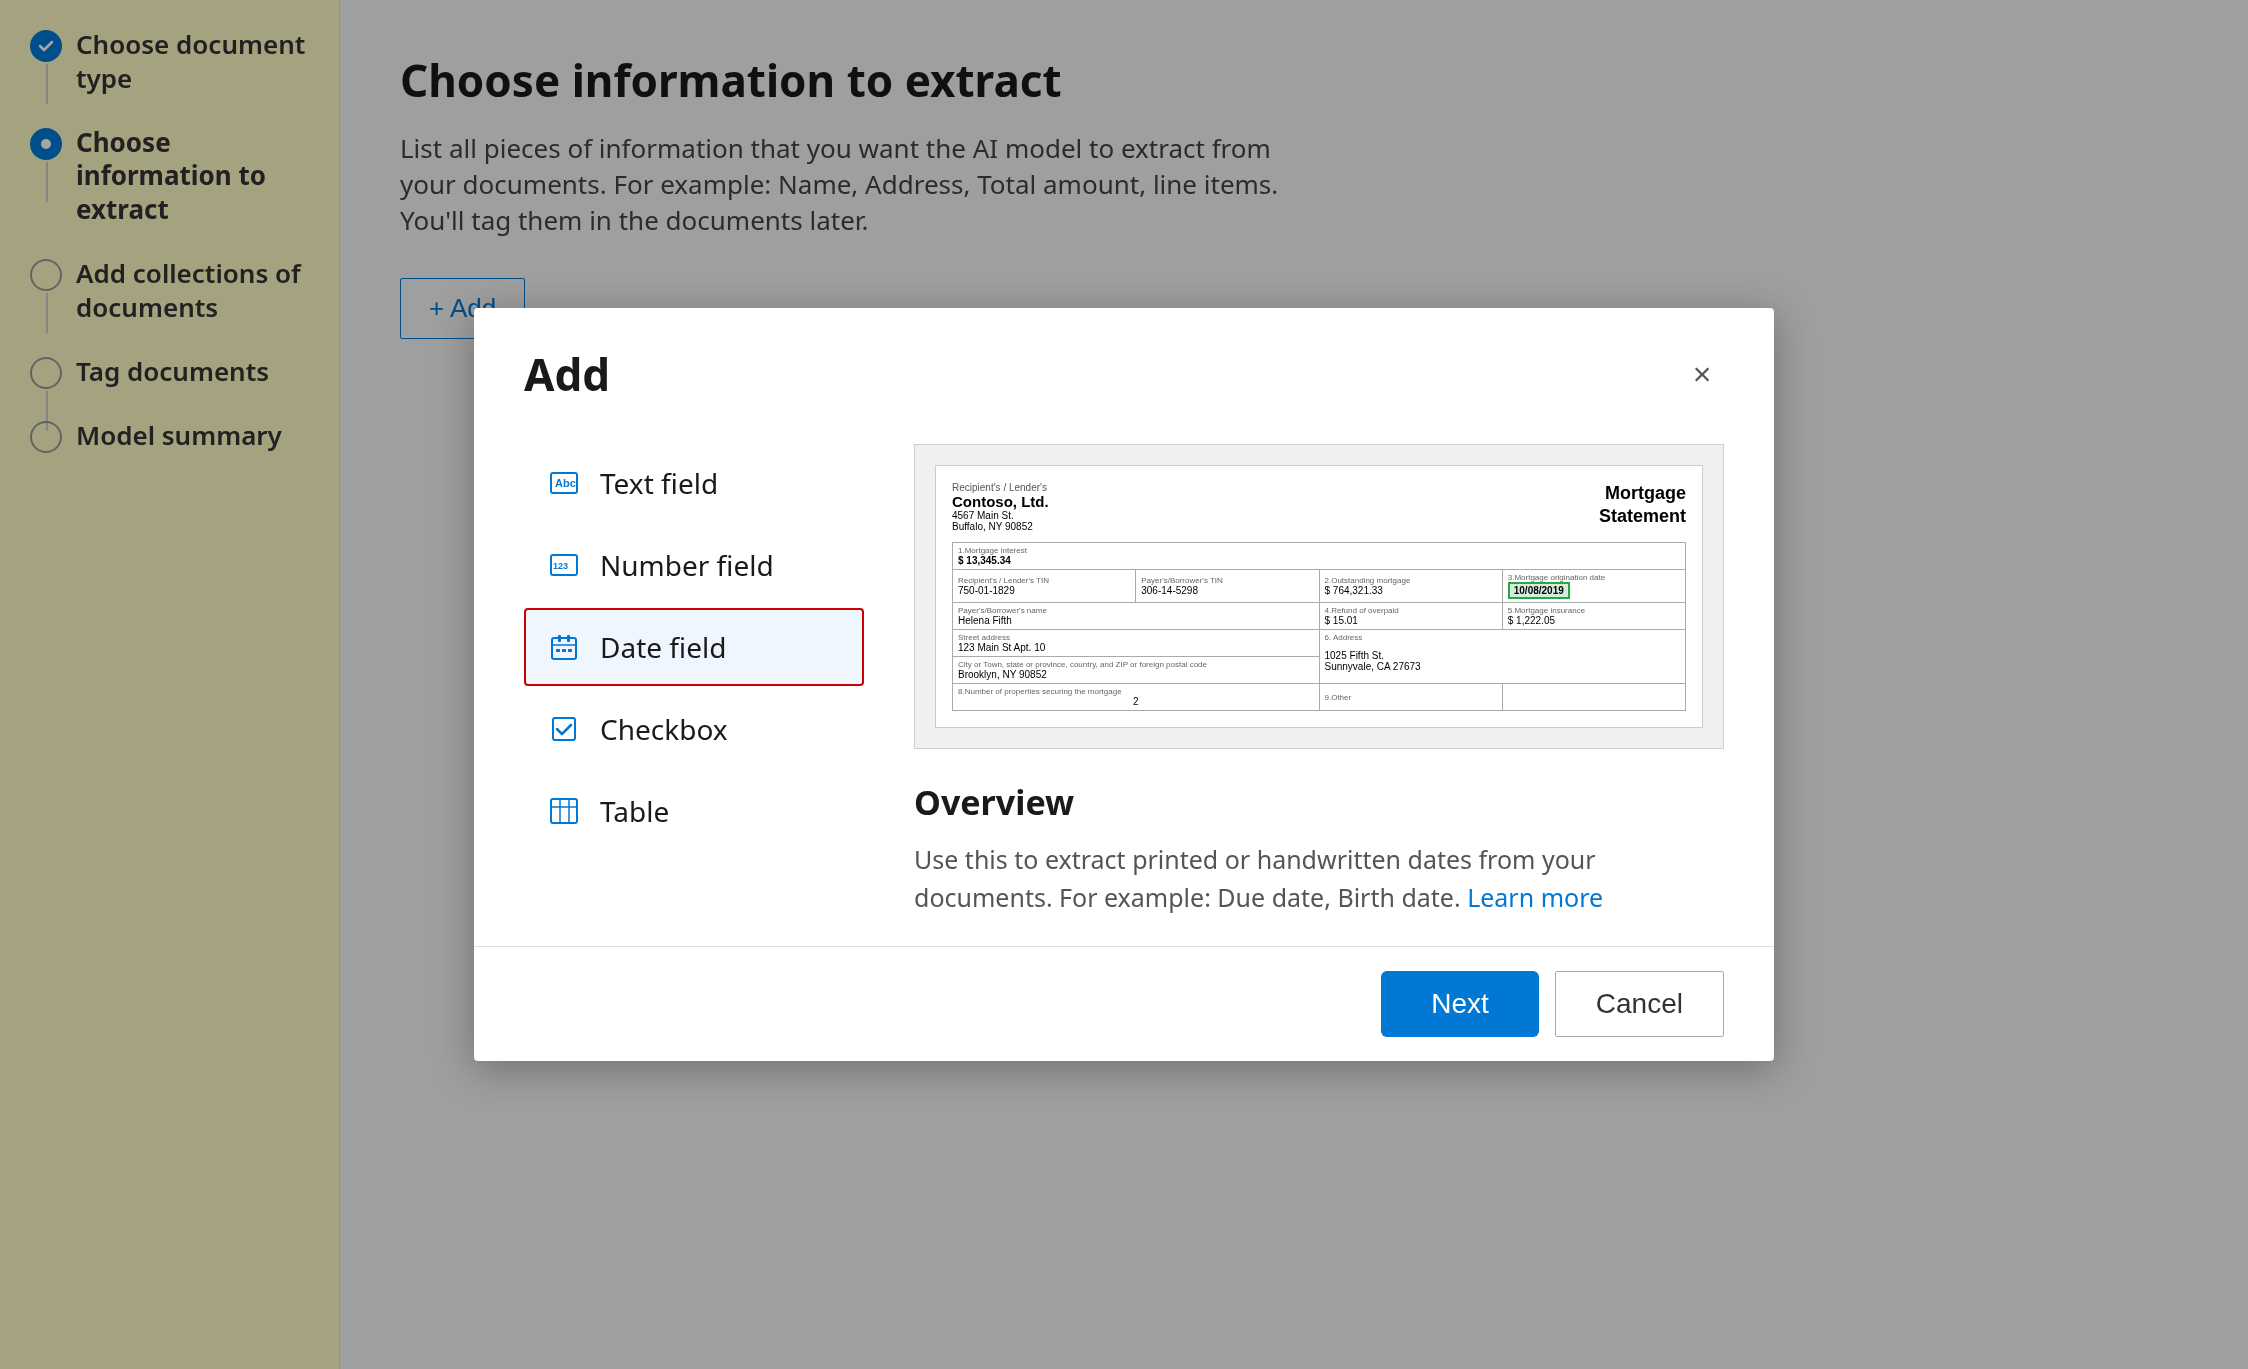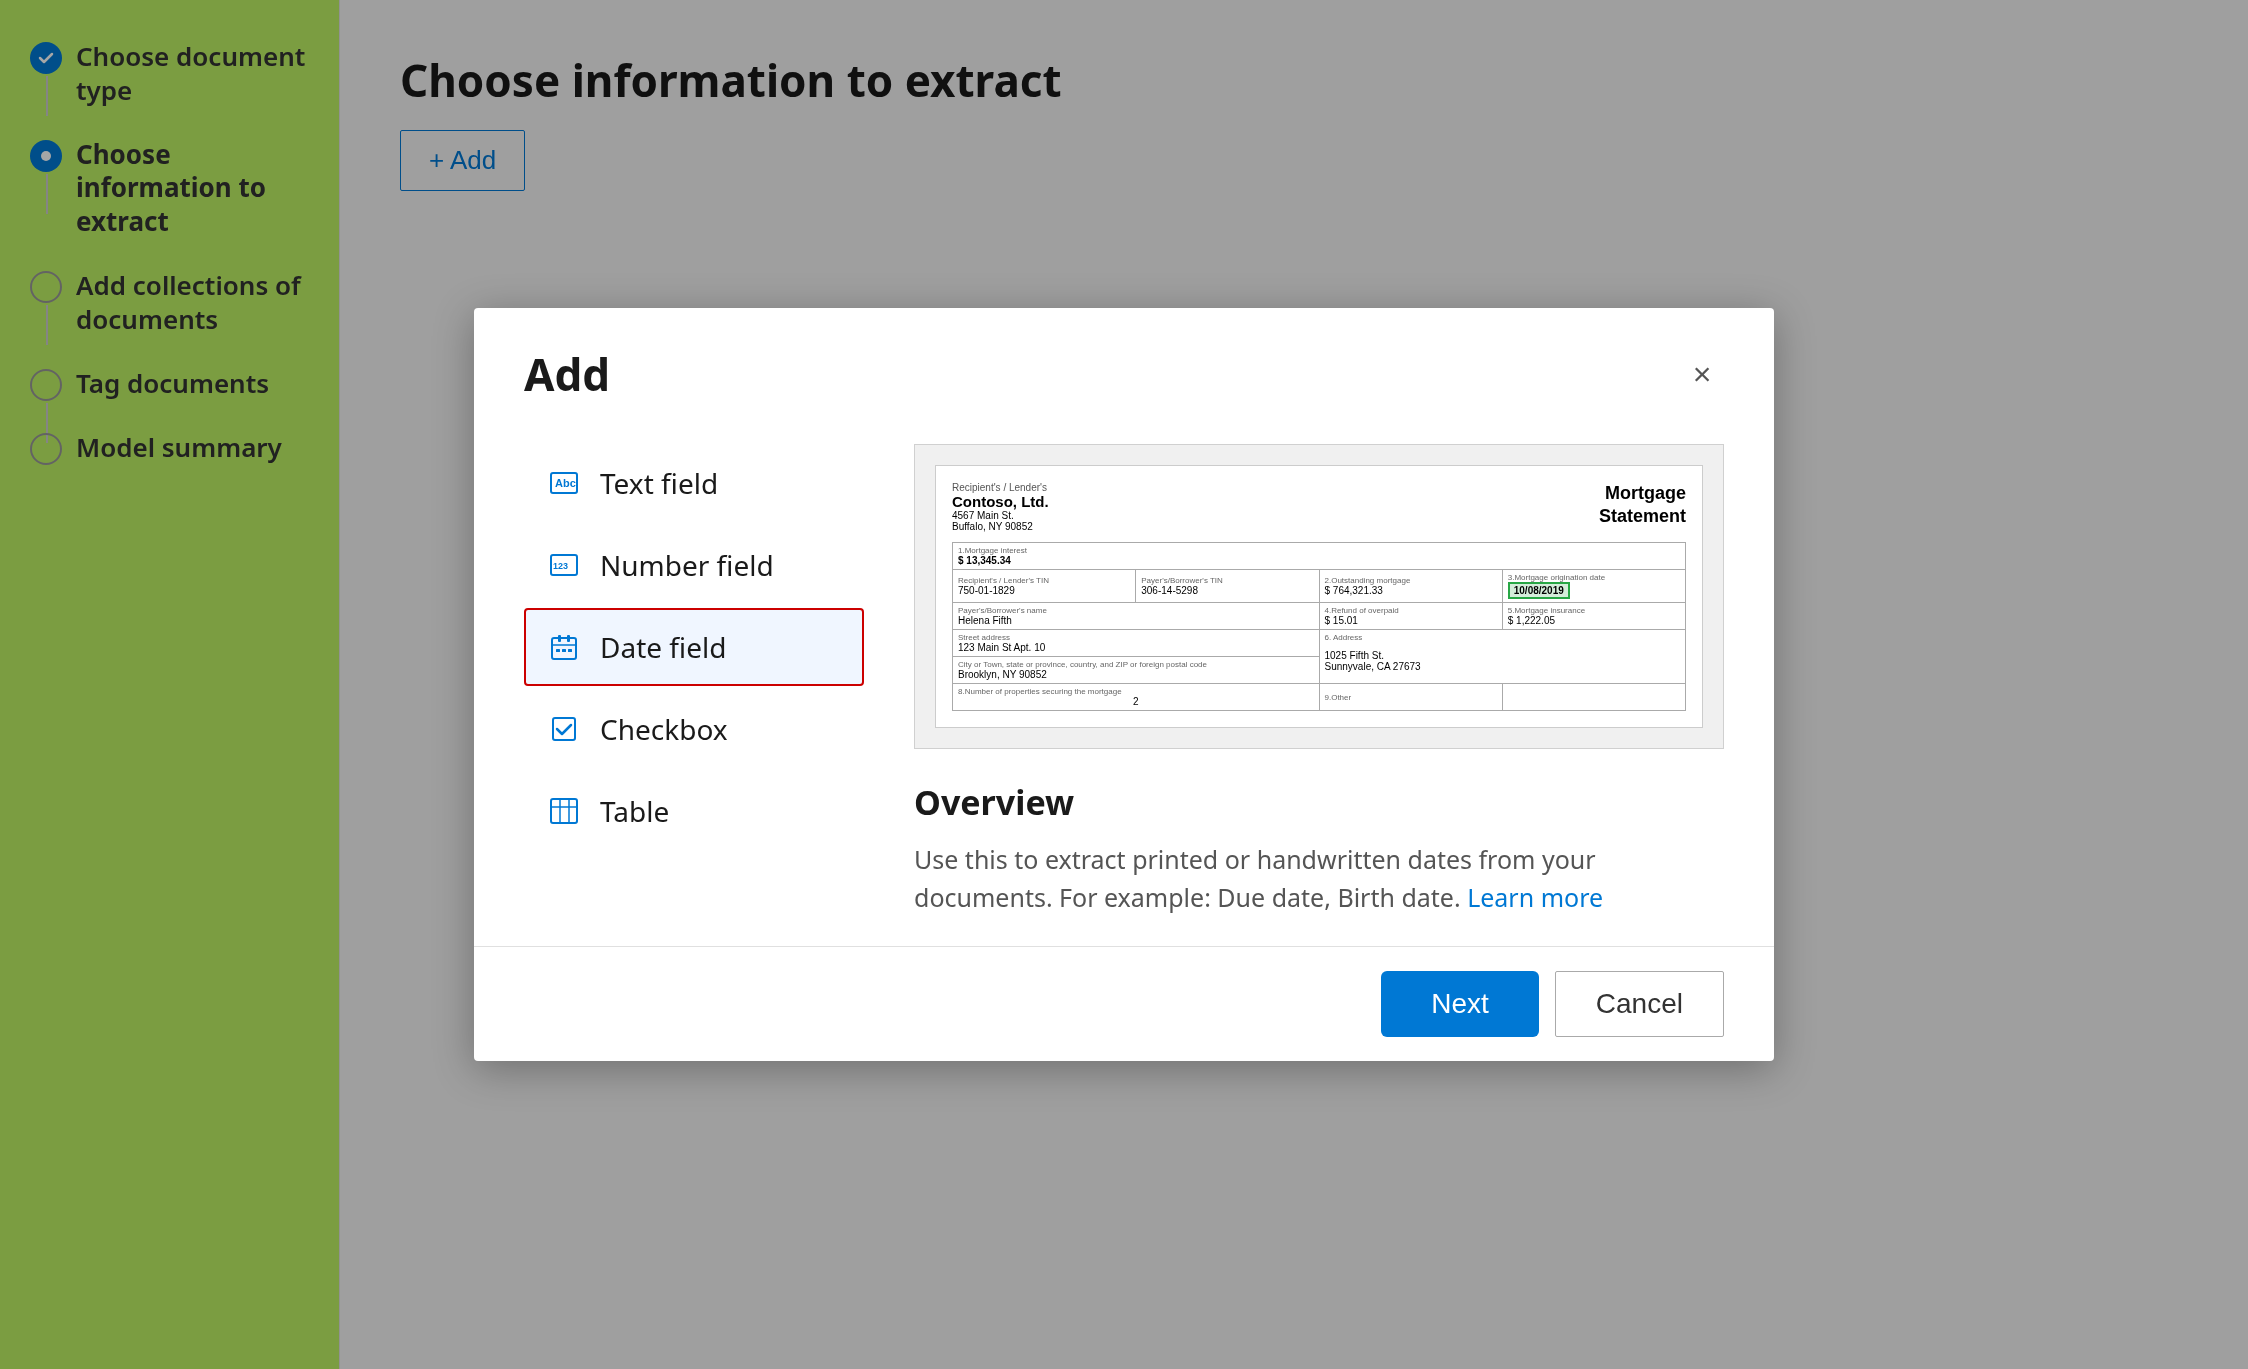--- a/index.html
+++ b/index.html
@@ -16,22 +16,22 @@
     .bg-page {
       position: absolute;
       top: 0; left: 0; right: 0; bottom: 0;
       background: #f5f5f5;
       display: flex;
     }
 
     
     .sidebar {
       width: 340px;
-      background: #bef264;
-      padding: 40px 30px;
+      background: #fef9c3;
+      padding: 28px 30px;
       border-right: 1px solid #e0e0e0;
       flex-shrink: 0;
     }
 
     .sidebar-step {
       display: flex;
       align-items: flex-start;
       margin-bottom: 30px;
       position: relative;
     }
@@ -369,20 +369,21 @@
     <div class="sidebar-step">
       <div class="step-icon inactive"></div>
       <div class="step-content">
         <div class="step-title">Model summary</div>
       </div>
     </div>
   </div>
 
   <div class="main-content">
     <h1 class="page-title">Choose information to extract</h1>
+    <p class="page-desc">List all pieces of information that you want the AI model to extract from your documents. For example: Name, Address, Total amount, line items. You'll tag them in the documents later.</p>
     <button class="add-button">+ Add</button>
   </div>
 </div>
 
 <div class="overlay">
 
   <div class="dialog">
 
     <div class="dialog-header">
       <h2 class="dialog-title">Add</h2>

